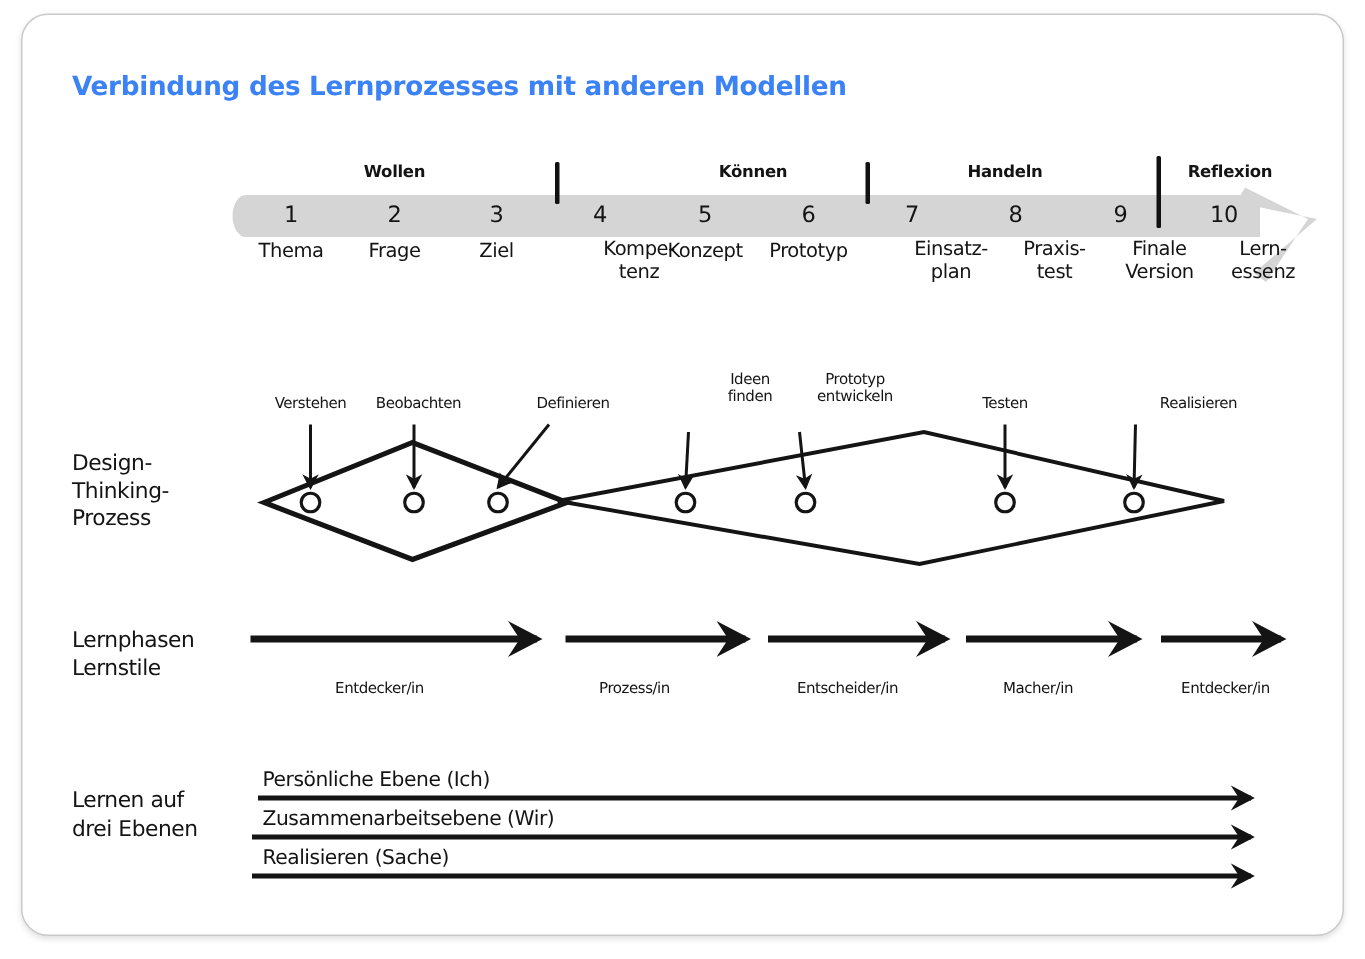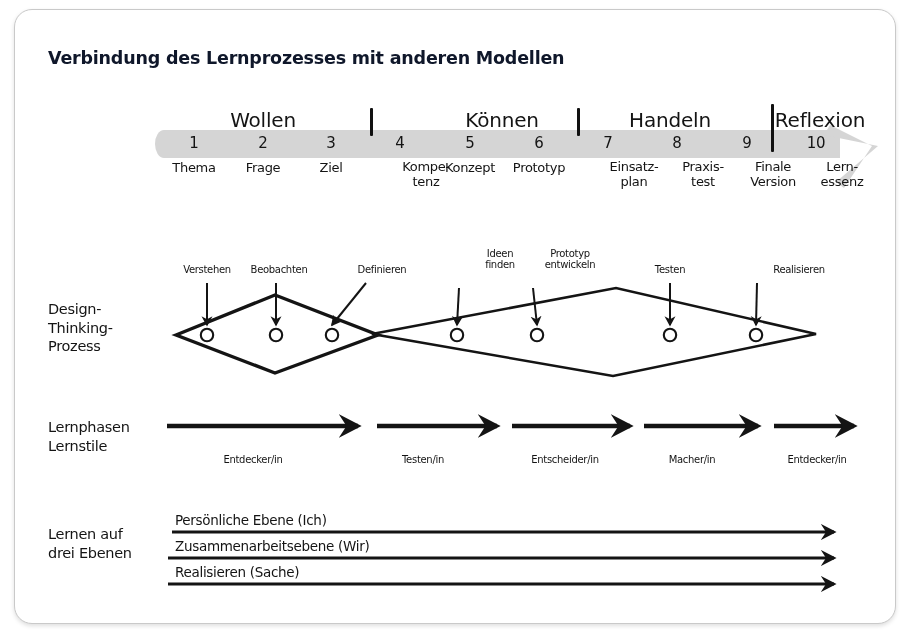--- a/index.html
+++ b/index.html
@@ -13,37 +13,37 @@
     border:1.5px solid #c9c9c9;border-radius:18px;background:#fff;
     box-shadow:0 2px 4px rgba(0,0,0,.13);
   }
   .canvas{position:absolute;left:0;top:0;width:910px;height:639px;}
 
   
   .title{
     position:absolute;left:48px;top:48px;
     font-family:"DejaVu Sans","Liberation Sans",sans-serif;
     font-weight:bold;font-size:17.5px;letter-spacing:-0.2px;
-    color:#0f172a;white-space:nowrap;
+    color:#3b82f6;white-space:nowrap;
   }
 
   
   .hw{
     position:absolute;
     font-family:"DejaVu Sans","Liberation Sans",sans-serif;
     font-size:10px;color:#141414;white-space:nowrap;
     letter-spacing:-0.3px;
   }
   .hw.c{transform:translateX(-50%);text-align:center;}
   .hw.two{line-height:1.12;white-space:pre;margin-left:26px;}
 
   
   .phase{
     position:absolute;transform:translateX(-50%);
-    font-size:20px;white-space:nowrap;letter-spacing:-0.2px;
+    font-size:11px;white-space:nowrap;letter-spacing:-0.2px;font-weight:bold;
   }
 
   
   .num{
     position:absolute;transform:translateX(-50%);
     font-size:15px;letter-spacing:-0.2px;
   }
 
   
   .sep{position:absolute;width:2.5px;background:#111;border-radius:1px;}
@@ -177,21 +177,21 @@
     <div class="hw c two" style="left:544px;top:248px;text-align:center;">Prototyp
 entwickeln</div>
     <div class="hw c" style="left:670px;top:264px;text-align:center;">Testen</div>
     <div class="hw c" style="left:776px;top:264px;text-align:right;margin-left:23px;">Realisieren</div>
   </div>
 
 <div class="caption" style="left:48px;top:418px;">Lernphasen
 Lernstile</div>
 <div id="phase-arrow-labels">
     <div class="hw c" style="left:253px;top:454px;text-align:center;">Entdecker/in</div>
-    <div class="hw c" style="left:423px;top:454px;text-align:center;">Testen/in</div>
+    <div class="hw c" style="left:423px;top:454px;text-align:center;">Prozess/in</div>
     <div class="hw c" style="left:565px;top:454px;text-align:center;">Entscheider/in</div>
     <div class="hw c" style="left:692px;top:454px;text-align:center;">Macher/in</div>
     <div class="hw c" style="left:817px;top:454px;text-align:center;">Entdecker/in</div>
   </div>
 
 <div class="caption" style="left:48px;top:525px;">Lernen auf
 drei Ebenen</div>
 <div id="level-labels">
     <div class="hw levellabel" style="left:175px;top:512px;">Persönliche Ebene (Ich)</div>
     <div class="hw levellabel" style="left:175px;top:538px;">Zusammenarbeitsebene (Wir)</div>

